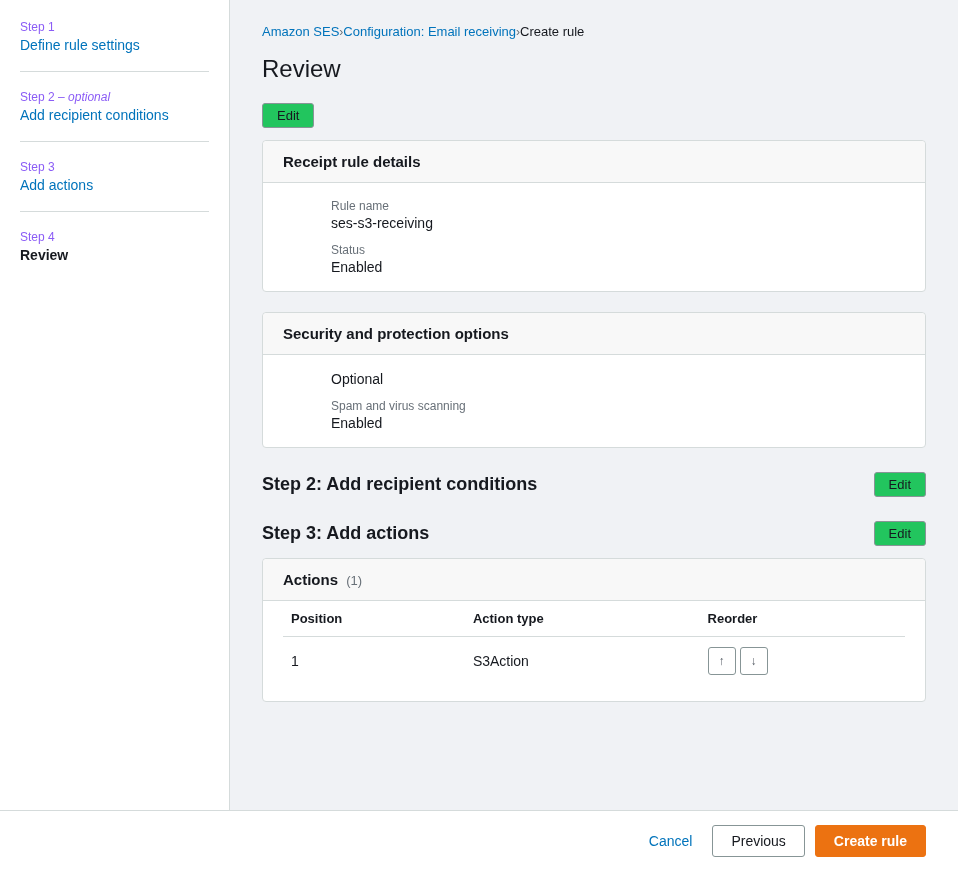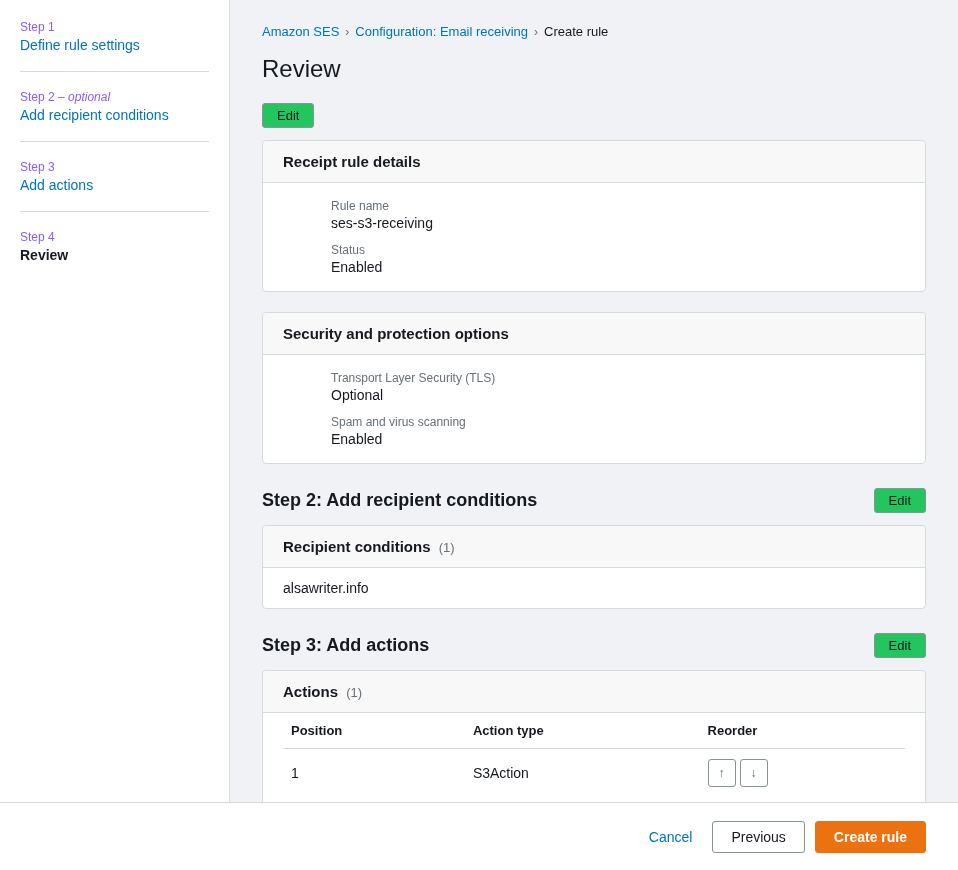--- a/index.html
+++ b/index.html
@@ -53,21 +53,21 @@
     .main {
       flex: 1;
       padding: 24px 32px;
       background: #f0f2f5;
       overflow-y: auto;
     }
     
     .breadcrumb {
       display: flex;
       align-items: center;
-      gap: 6px;
+      gap: 0;
       font-size: 13px;
       margin-bottom: 16px;
       color: #16191f;
     }
     .breadcrumb a {
       color: #0073bb;
       text-decoration: none;
     }
     .breadcrumb-sep {
       color: #687078;
@@ -191,21 +191,21 @@
       justify-content: center;
       font-size: 12px;
       color: #545b64;
     }
     
     .bottom-bar {
       position: fixed;
       bottom: 0;
       left: 0;
       right: 0;
-      height: 68px;
+      height: 60px;
       background: #fff;
       border-top: 1px solid #d5dbdb;
       display: flex;
       align-items: center;
       justify-content: flex-end;
       padding: 0 32px;
       gap: 10px;
       z-index: 100;
     }
     .btn-cancel {
@@ -303,46 +303,36 @@
           </div>
         </div>
       </div>
 
       <div class="card">
         <div class="card-header">
           <span class="card-header-title">Security and protection options</span>
         </div>
         <div class="card-body">
           <div class="field">
-            <div class="field-label">Transport Layer Security (TLS)</div>
             <div class="field-value">Optional</div>
           </div>
           <div class="field">
             <div class="field-label">Spam and virus scanning</div>
             <div class="field-value">Enabled</div>
           </div>
         </div>
       </div>
     </div>
 
     <div class="step-section">
       <div class="step-header">
         <span class="step-header-title">Step 2: Add recipient conditions</span>
         <button class="edit-button">Edit</button>
       </div>
 
-      <div class="card">
-        <div class="card-header">
-          <span class="card-header-title">
-            <span>Recipient conditions</span>
-            <span class="section-subtitle">(1)</span>
-          </span>
-        </div>
-        <div class="recipient-value">alsawriter.info</div>
-      </div>
     </div>
 
     <div class="step-section">
       <div class="step-header">
         <span class="step-header-title">Step 3: Add actions</span>
         <button class="edit-button">Edit</button>
       </div>
 
       <div class="card">
         <div class="card-header">

